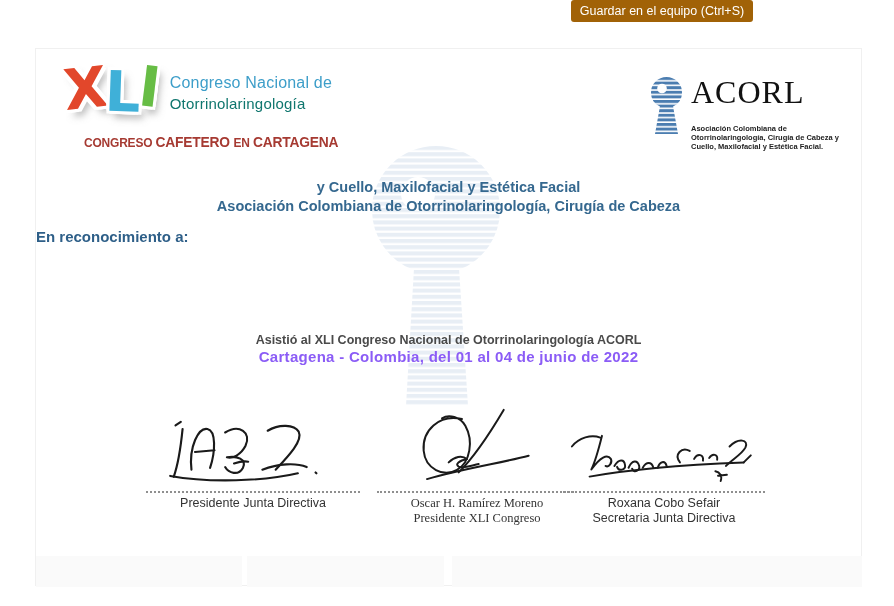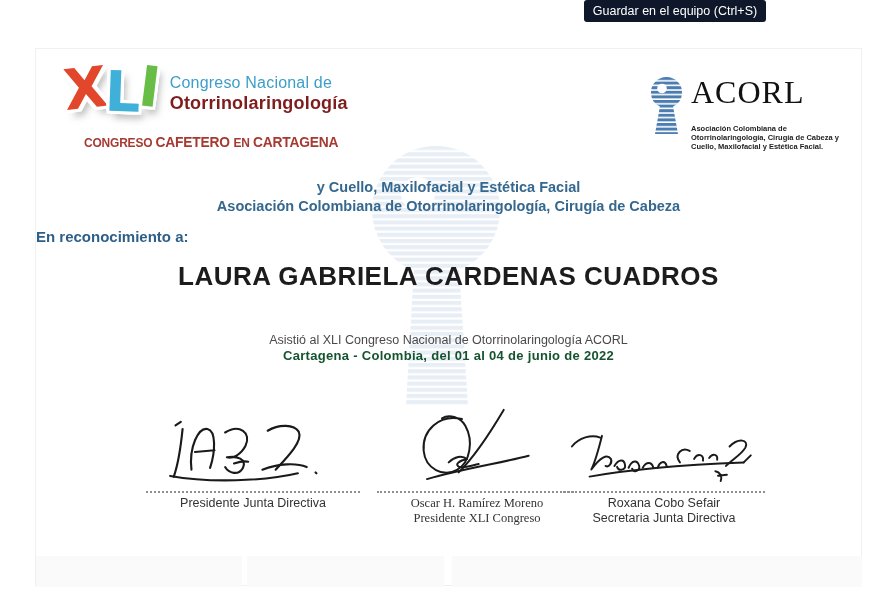--- a/index.html
+++ b/index.html
@@ -1,21 +1,21 @@
 <!DOCTYPE html>
 <html><head>
 <meta charset="utf-8">
 <style>
   * { margin:0; padding:0; box-sizing:border-box; }
   html,body { width:894px; height:606px; background:#ffffff; overflow:hidden;
     font-family:"Liberation Sans", sans-serif; position:relative; }
 
   
-  .tooltip { position:absolute; left:584px; top:0; width:182px; height:22px;
-    background:#0f172a; border-radius:3px; color:#fff; font-size:12.5px;
+  .tooltip { position:absolute; left:571px; top:0; width:182px; height:22px;
+    background:#a16207; border-radius:3px; color:#fff; font-size:12.5px;
     display:flex; align-items:center; justify-content:center; z-index:20; }
 
   
   .certificate { position:absolute; left:35px; top:48px; width:827px; height:538px;
     background:#fff; border:1px solid #f0f0f0; z-index:1; }
 
   .watermark { position:absolute; left:330px; top:97px; z-index:0; }
 
   
   .logo-row { position:absolute; left:28px; top:12px; display:flex; z-index:2; }
@@ -23,21 +23,21 @@
     font-family:"DejaVu Sans", sans-serif; }
   .xli span { display:inline-block;
     text-shadow:-3px -3px 0 #fff,3px -3px 0 #fff,-3px 3px 0 #fff,3px 3px 0 #fff,
       -3px 0 0 #fff,3px 0 0 #fff,0 -3px 0 #fff,0 3px 0 #fff,
       5px 7px 7px rgba(120,120,120,.5); }
   .xli .lx { color:#e2472b; transform:rotate(-6deg); }
   .xli .ll { color:#3fb0d8; transform:rotate(2deg) translateY(3px); }
   .xli .li { color:#67bd45; transform:rotate(7deg) translateY(-2px); }
   .logo-text { margin-left:12px; padding-top:11px; line-height:21px; }
   .logo-text .l1 { color:#3d9ec9; font-size:16px; font-weight:500; letter-spacing:.2px; }
-  .logo-text .l2 { color:#7f1d1d; font-size:18px; font-weight:700; letter-spacing:.2px; }
+  .logo-text .l2 { color:#0f766e; font-size:15px; font-weight:400; letter-spacing:.2px; }
 
   .tagline { position:absolute; left:48px; top:84px; color:#a63a32; z-index:2;
     transform:scaleX(.92); transform-origin:left; white-space:nowrap; }
   .tagline .t-light { font-weight:600; font-size:13px; letter-spacing:-.2px; }
   .tagline .t-bold { font-weight:900; font-size:15px; letter-spacing:-.2px; }
 
   .acorl { position:absolute; left:613px; top:28px; display:flex; z-index:2; }
   .acorl-text { margin-left:7px; }
   .acorl-name { font-family:"Liberation Serif", serif; font-size:32px; line-height:30px;
     color:#111; letter-spacing:1px; }
@@ -45,23 +45,23 @@
 
   
   .assoc { position:absolute; left:0; top:129px; width:100%; text-align:center;
     color:#35688f; font-size:14.5px; font-weight:700; line-height:19px; z-index:2; }
   .recon { position:absolute; left:0; top:179px; width:100%; 
     color:#2e5f88; font-size:15px; font-weight:700; z-index:2; }
   .recipient { position:absolute; left:0; top:212px; width:100%; text-align:center;
     color:#1c1c1c; font-size:26px; font-weight:800; letter-spacing:.5px; z-index:2;
     font-family:"Liberation Sans", sans-serif; }
   .attended { position:absolute; left:0; top:284px; width:100%; text-align:center;
-    color:#4a4a4a; font-size:12.5px; font-weight:400; z-index:2; }
+    color:#4a4a4a; font-size:12.5px; font-weight:700; z-index:2; }
   .ev-date { position:absolute; left:0; top:299px; width:100%; text-align:center;
-    color:#14532d; font-size:13px; font-weight:700; letter-spacing:.3px; z-index:2; }
+    color:#8b5cf6; font-size:15px; font-weight:700; letter-spacing:.3px; z-index:2; }
 
   
   .sig-col { position:absolute; top:352px; text-align:center; z-index:2; }
   .sig-col.c1 { left:100px; width:234px; }
   .sig-col.c2 { left:331px; width:220px;font-family:Liberation Serif, serif; }
   .sig-col.c3 { left:517px; width:222px; }
   .sig-box { height:88px; display:flex; align-items:flex-end; justify-content:center; }
   .sig-line { border-top:2px dotted #8f8f8f; margin:2px 10px 3px 10px; height:0; }
   .sig-name { font-size:12.5px; color:#333; line-height:15px; }
   .sig-role { font-size:12.5px; color:#333; line-height:15px; }
@@ -133,21 +133,20 @@
     </div>
   </div>
 
   <div class="assoc">
     <div>y Cuello, Maxilofacial y Estética Facial</div>
     <div>Asociación Colombiana de Otorrinolaringología, Cirugía de Cabeza</div>
   </div>
 
   <div class="recon">En reconocimiento a:</div>
 
-  <div class="recipient">LAURA GABRIELA CARDENAS CUADROS</div>
 
   <div class="attended">Asistió al XLI Congreso Nacional de Otorrinolaringología ACORL</div>
 
   <div class="ev-date">Cartagena - Colombia, del 01 al 04 de junio de 2022</div>
 
   <div class="sig-col c1">
     <div class="sig-box">
       <svg width="195" height="74" viewBox="0 0 220 80" fill="none" stroke="#1a1a1a" stroke-width="2.4" stroke-linecap="round" stroke-linejoin="round">
         <path d="M30,14 C28,34 25,54 20,68"></path>
         <path d="M22,10 l6,-4"></path>

